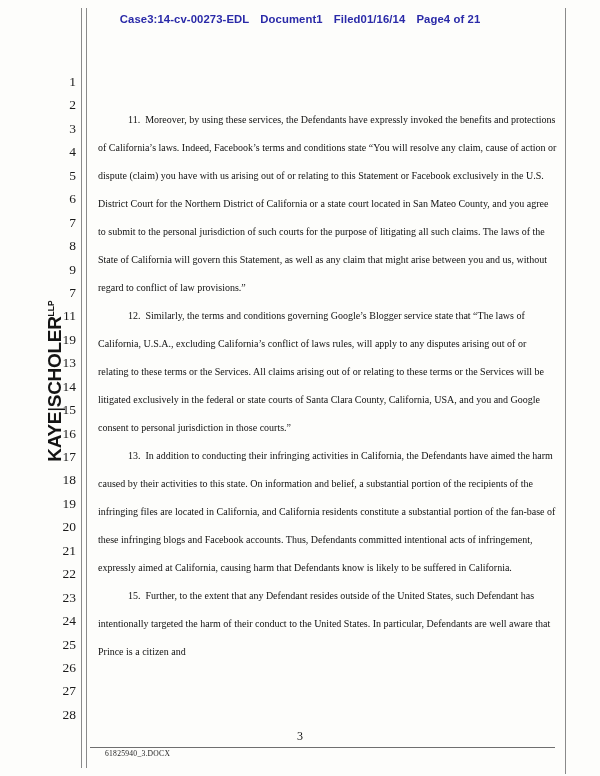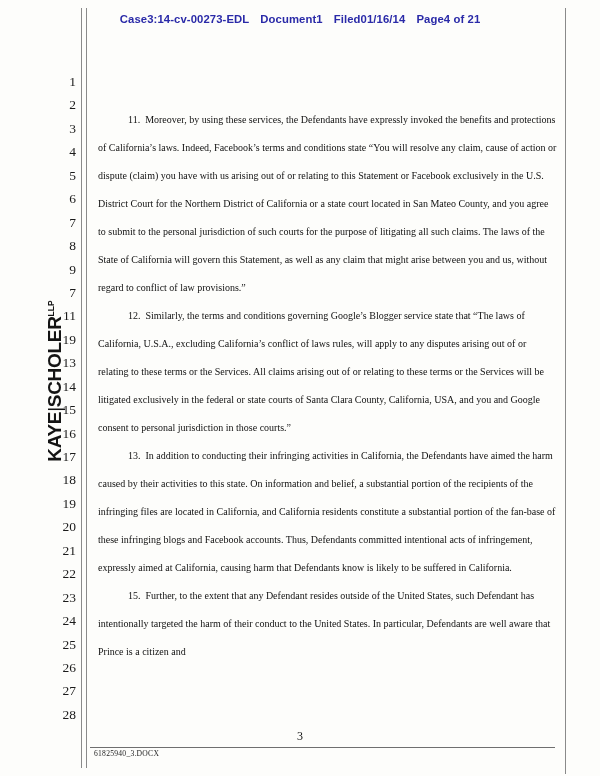--- a/index.html
+++ b/index.html
@@ -126,21 +126,21 @@
     left: 90px;
     top: 749px;
     width: 465px;
     height: 14px;
     font-size: 7.6px;
     letter-spacing: 0.25px;
     color: #1d1d1d;
   }
   #footer-docname {
     position: absolute;
-    left: 4px;
+    left: 15px;
     top: 0;
     text-align: center;
   }
   #footer-doctype {
     position: absolute;
     left: 0;
     top: 0;
     width: 440px;
     text-align: center;
   }

